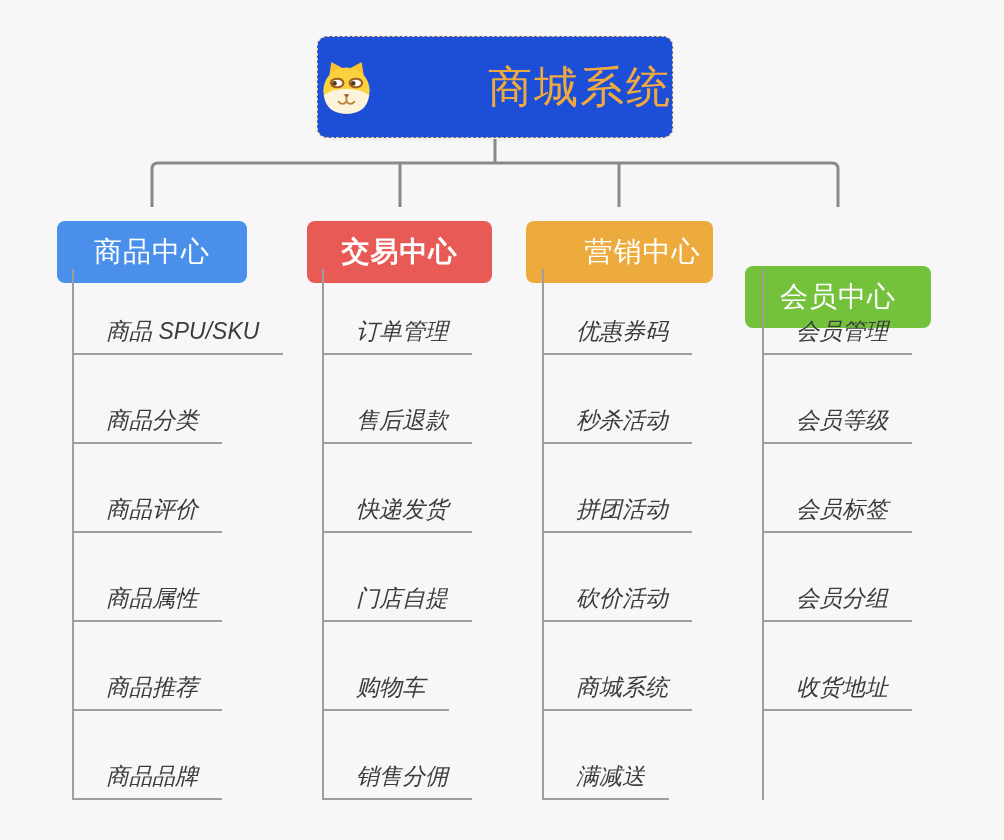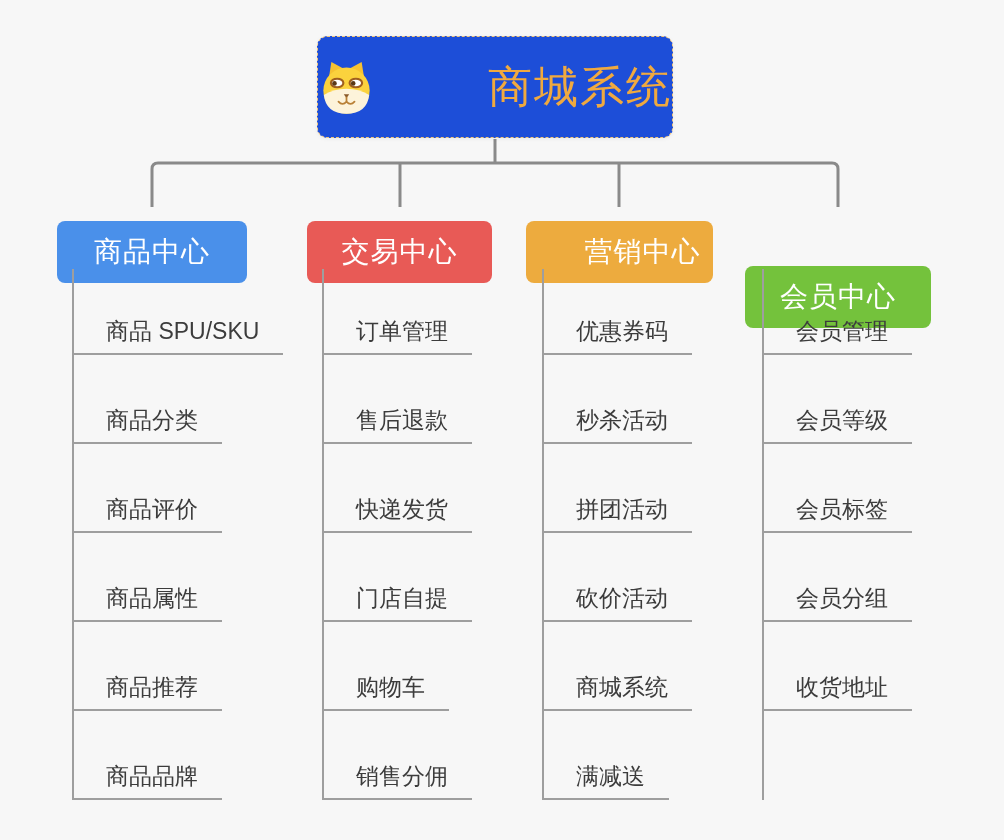--- a/index.html
+++ b/index.html
@@ -43,20 +43,21 @@
   }
   #col0{left:72px;}
   #col1{left:322px;}
   #col2{left:542px;}
   #col3{left:762px;}
   .node{
     font-size:23px;line-height:30px;color:#3c3c3c;white-space:nowrap;
     padding:0 24px 7px 32px;margin-top:50px;
     border-bottom:2px solid var(--line);
     width:max-content;
+    font-style:italic;
   }
   .col .node:first-child{margin-top:47px;}
 </style>
 </head>
 <body style="background: rgb(247, 247, 247); --line: #9e9e9e;">
 
 <svg id="connectors" viewBox="0 0 1004 840">
   <g fill="none" stroke-width="3" stroke="#8a8a8a">
     <path d="M495 139 V163"></path>
     <path d="M152 207 V169 Q152 163 158 163 H832 Q838 163 838 169 V207"></path>
@@ -76,21 +77,21 @@
     <ellipse cx="42.5" cy="27.5" rx="7" ry="4.8" fill="#ffffff" stroke="#a05f1e" stroke-width="2.4"></ellipse>
     <circle cx="39.5" cy="28" r="2.6" fill="#5b3917"></circle>
     <path d="M29 40 h6 l-3 4.5 Z" fill="#8a5a2a"></path>
     <path d="M32 43 V48" stroke="#b98036" stroke-width="2" fill="none"></path>
     <path d="M23 48.5 Q27.5 53.5 32 48.5 Q36.5 53.5 41 48.5" fill="none" stroke="#b98036" stroke-width="2" stroke-linecap="round"></path>
   </svg>
   <span class="root-title">商城系统</span>
 </div>
 
 <div id="bh0" class="branch-header" style="background: rgb(74, 144, 234);">商品中心</div>
-<div id="bh1" class="branch-header" style="background: rgb(232, 90, 86);">交易中心</div>
+<div id="bh1" class="branch-header" style="background: rgb(232, 90, 86); font-weight: bold;">交易中心</div>
 <div id="bh2" class="branch-header" style="background: rgb(237, 171, 62); padding-left: 46px;">营销中心</div>
 <div id="bh3" class="branch-header" style="background: rgb(116, 194, 60); margin-top: 45px;">会员中心</div>
 
 <div id="col0" class="col">
   <div class="node">商品 SPU/SKU</div>
   <div class="node">商品分类</div>
   <div class="node">商品评价</div>
   <div class="node">商品属性</div>
   <div class="node">商品推荐</div>
   <div class="node">商品品牌</div>

